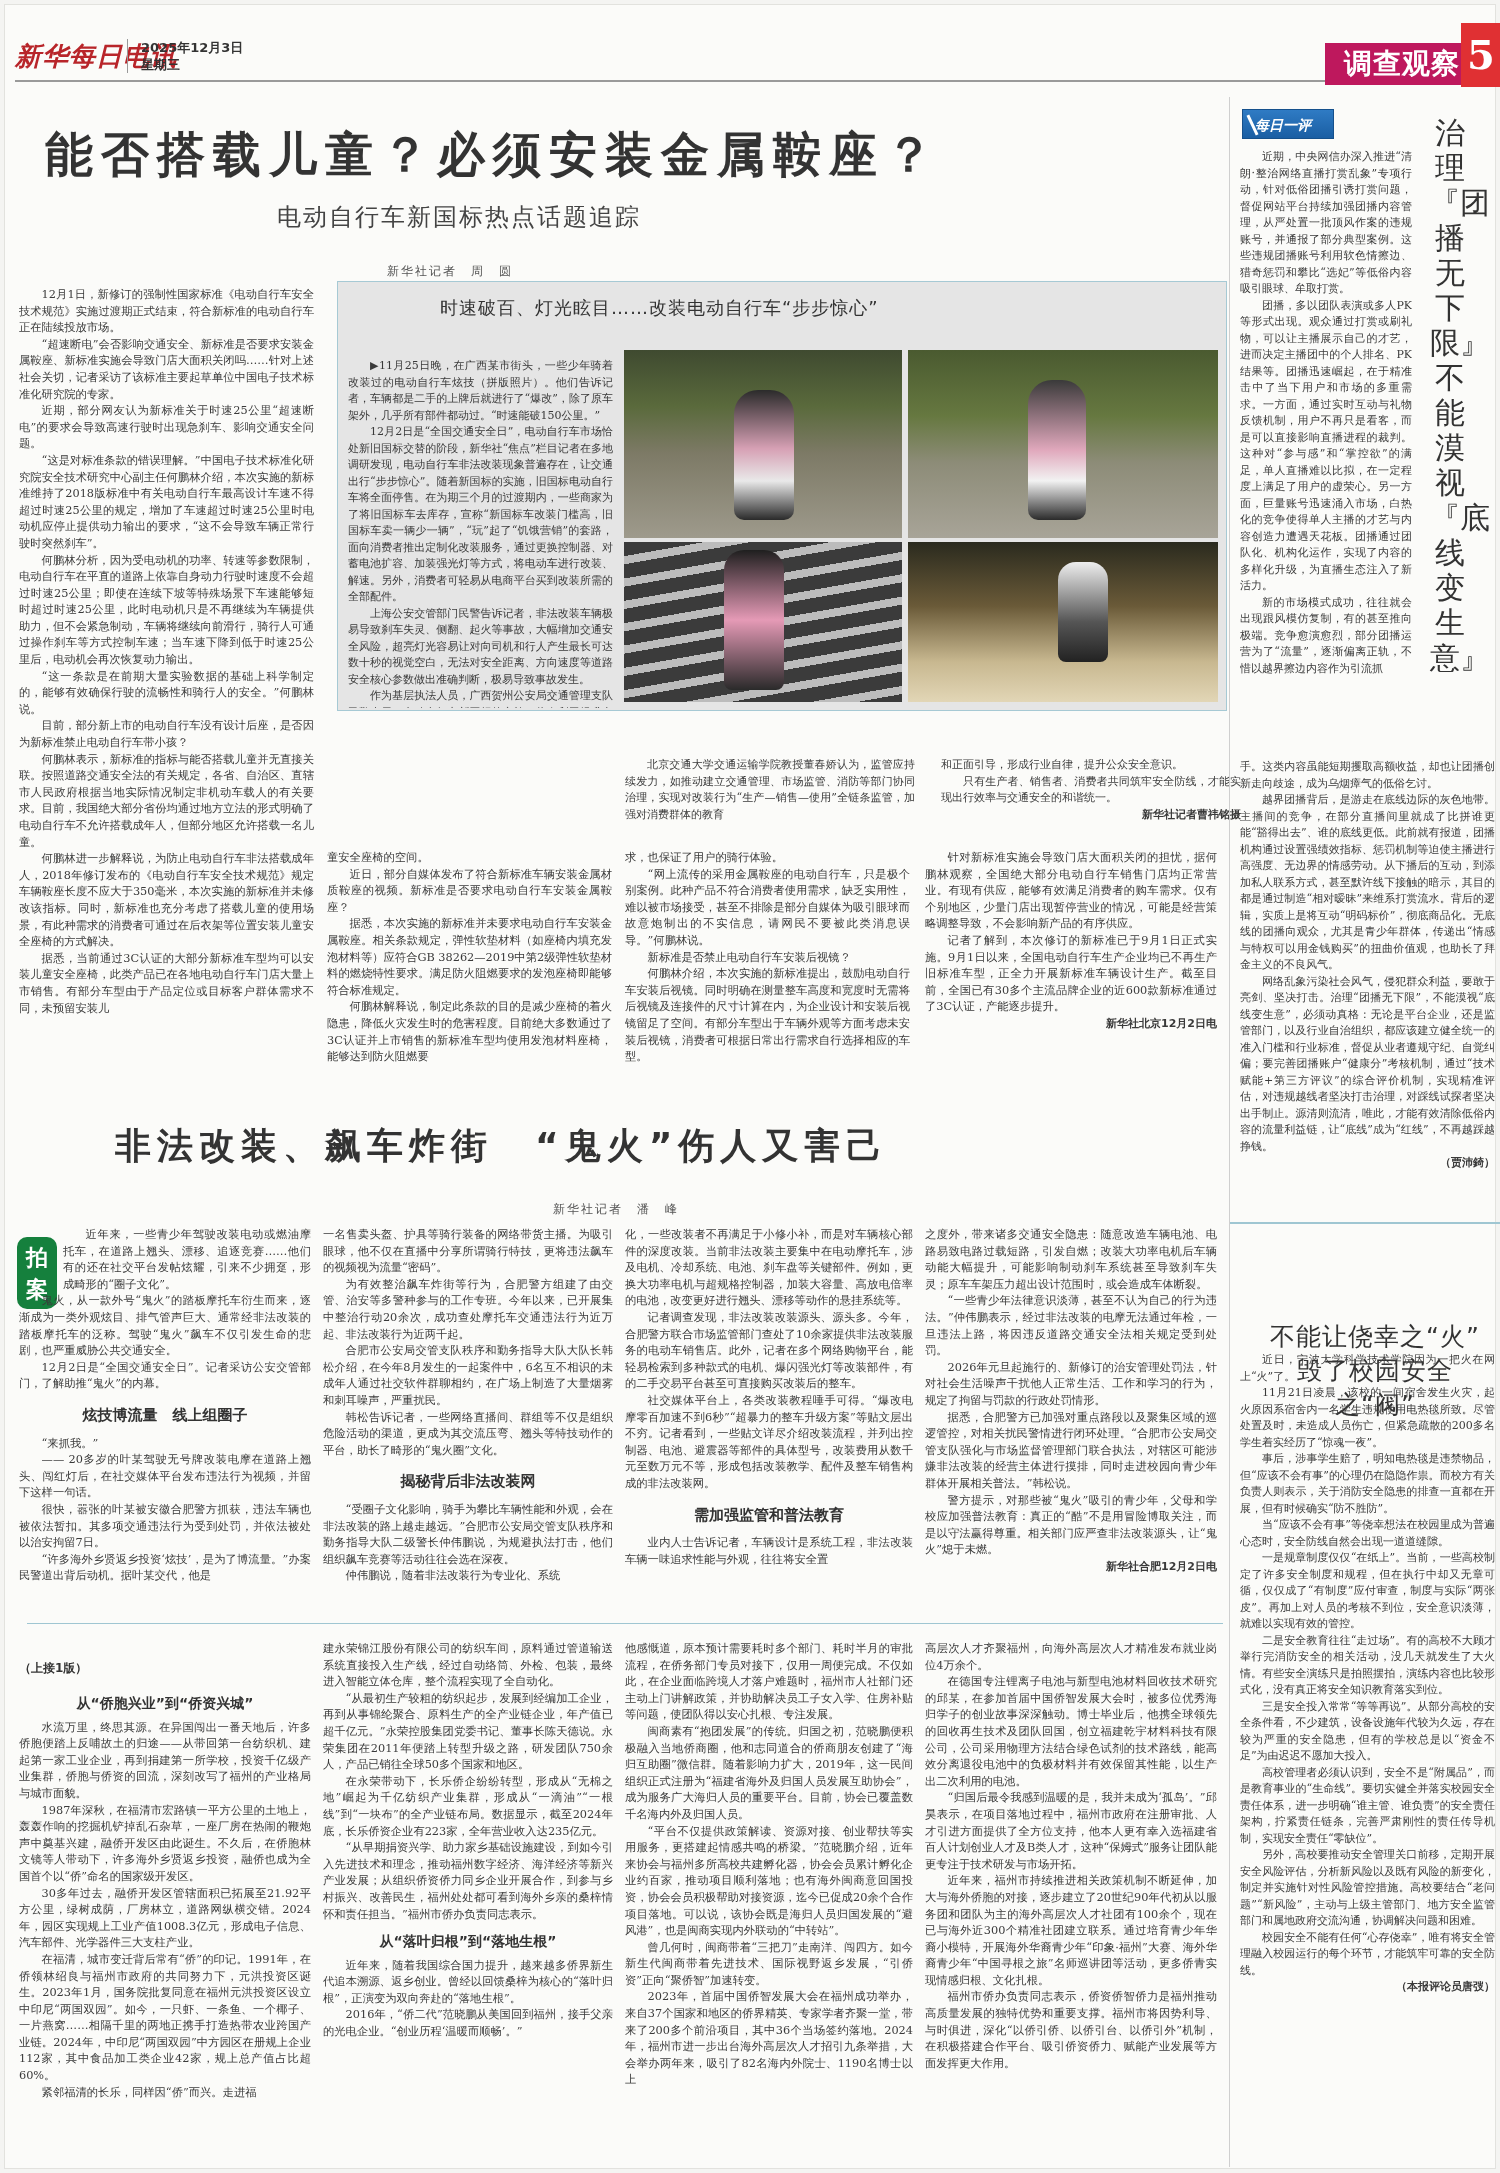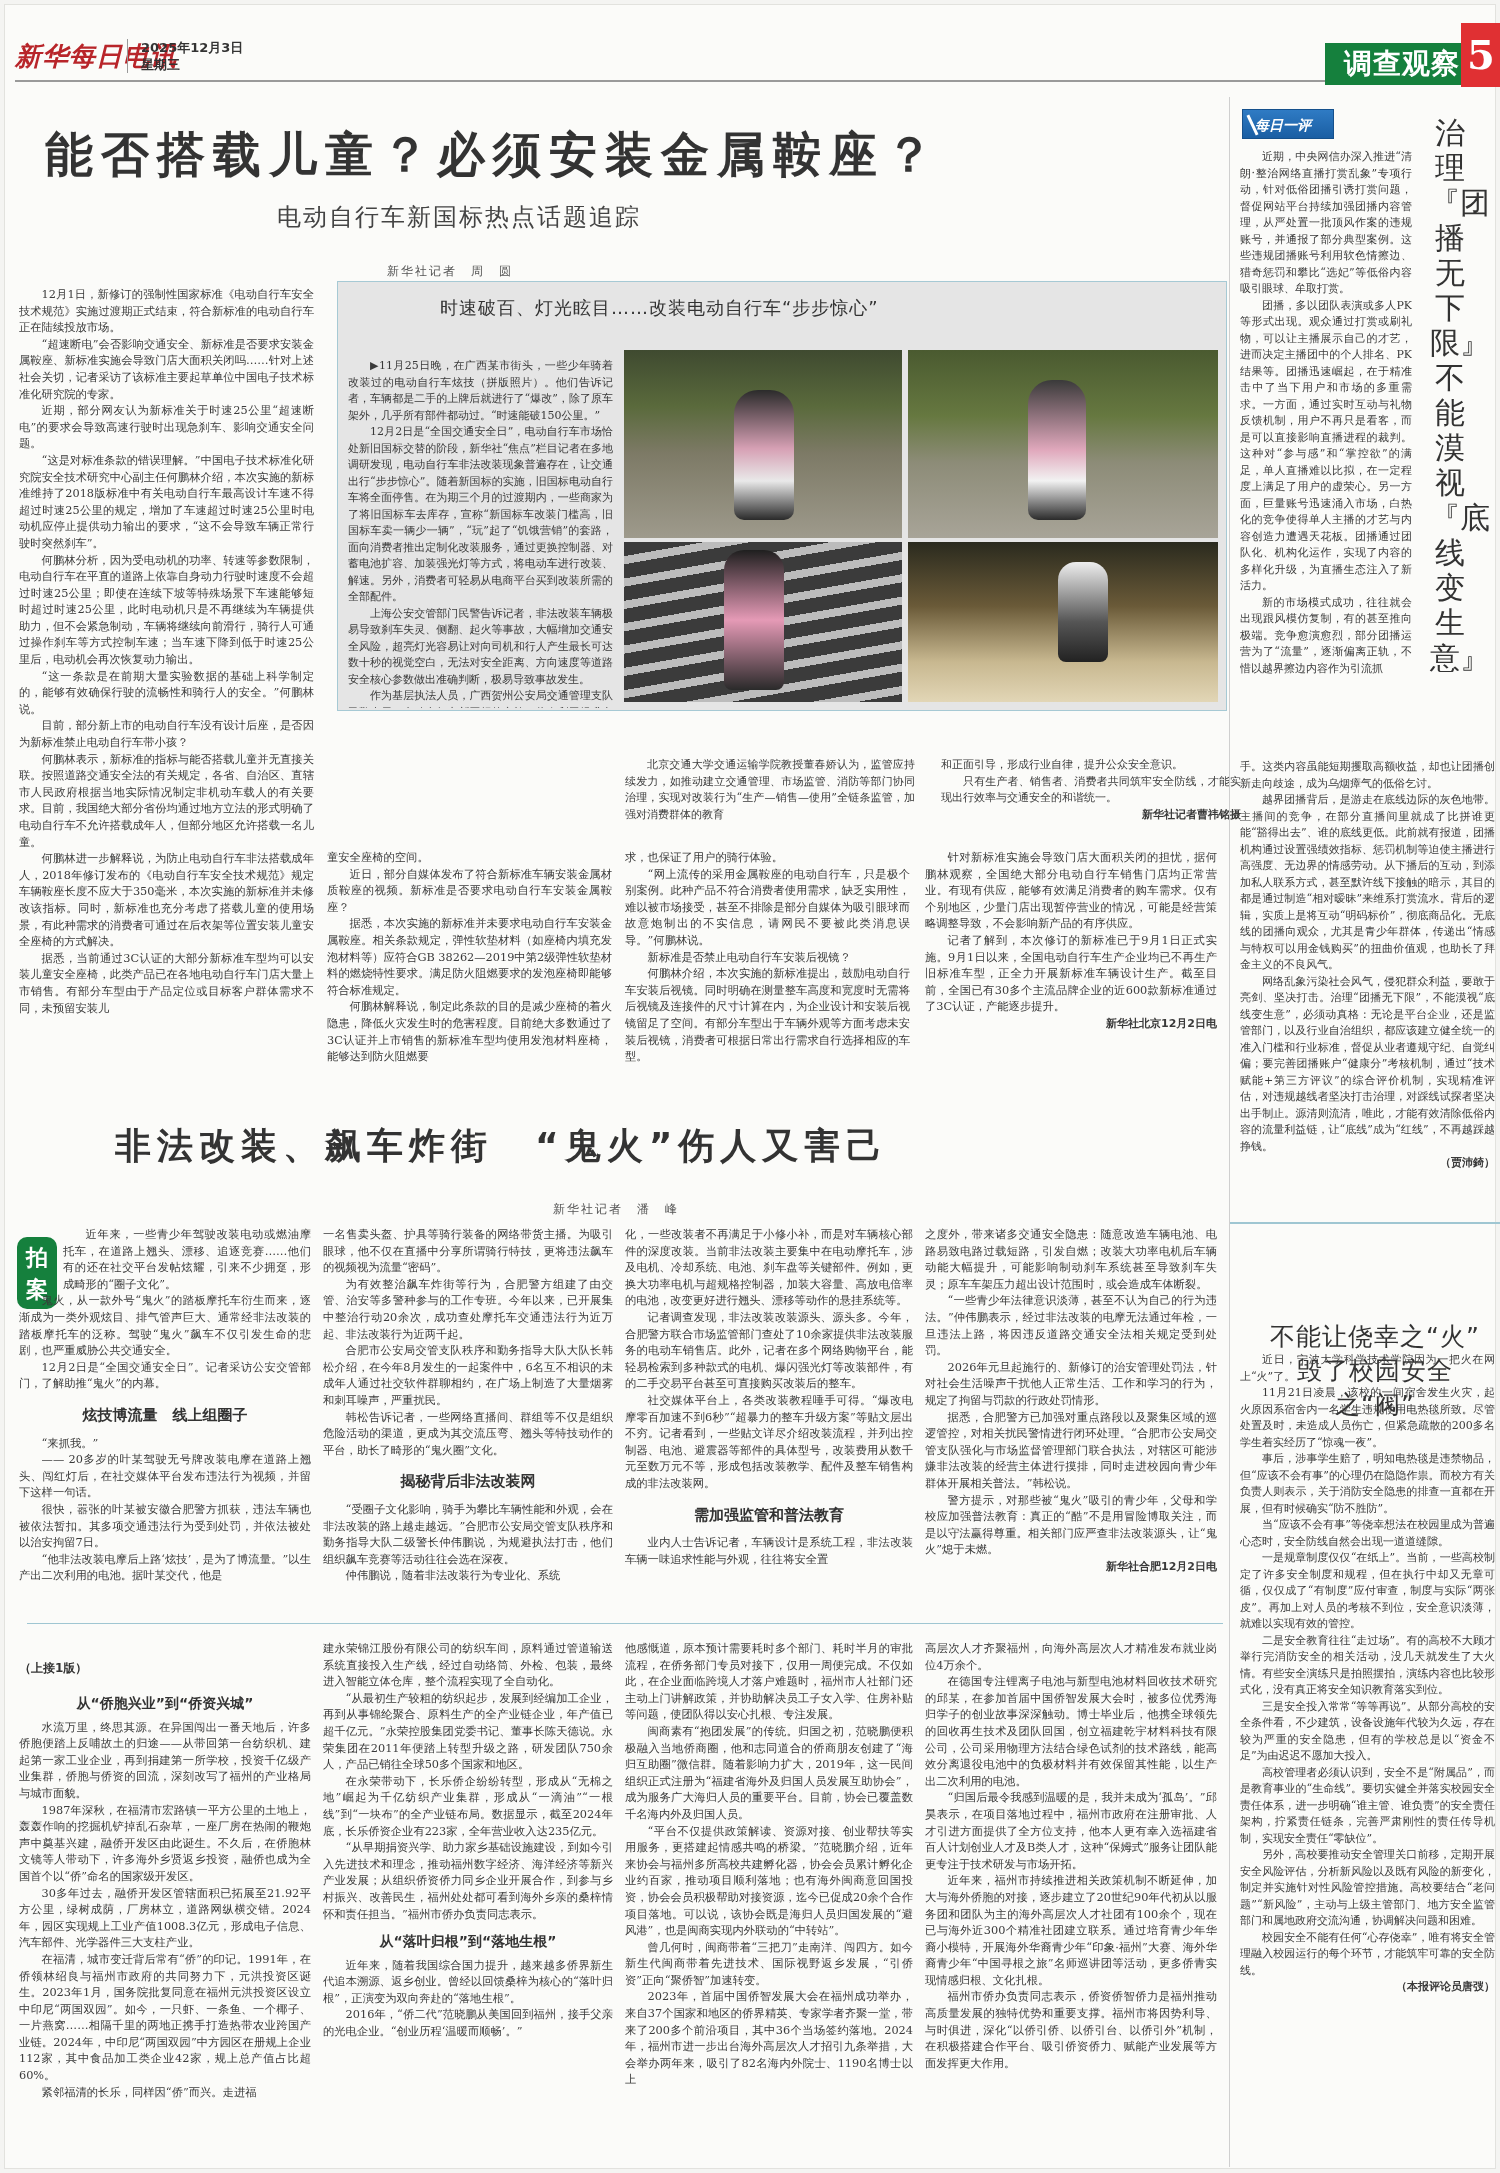--- a/index.html
+++ b/index.html
@@ -6,21 +6,21 @@
   html, body { width: 1500px; height: 2173px; background: #f4f4f2; overflow: hidden; }
   body { font-family: "DejaVu Serif", "Liberation Serif", serif; color: #2a2a2a; position: relative; }
   .page { position: absolute; left: 4px; top: 4px; width: 1492px; height: 2165px; background: #fbfbf9; border: 1px solid #e2e2de; }
 
   
   .masthead { position: absolute; left: 10px; top: 30px; width: 1452px; height: 48px; }
   .logo { position: absolute; left: 0; top: 4px; font-family: "DejaVu Serif", serif; font-size: 26px; font-weight: bold; color: #b8252a; font-style: italic; letter-spacing: 1px; }
   .mast-sep { position: absolute; left: 112px; top: 4px; width: 1px; height: 34px; background: #999; }
   .mast-date { position: absolute; left: 126px; top: 4px; font-family: "DejaVu Sans", sans-serif; font-size: 13px; font-weight: bold; line-height: 17px; color: #333; }
   .mast-rule { position: absolute; left: 10px; top: 75px; width: 1310px; height: 2px; background: #9a9a9a; }
-  .section-tag { position: absolute; left: 1320px; top: 38px; width: 154px; height: 42px; background: #15803d; color: #fff; font-family: "DejaVu Sans", sans-serif; font-weight: bold; font-size: 28px; text-align: center; line-height: 42px; letter-spacing: 1px; }
+  .section-tag { position: absolute; left: 1320px; top: 38px; width: 154px; height: 42px; background: #be185d; color: #fff; font-family: "DejaVu Sans", sans-serif; font-weight: bold; font-size: 28px; text-align: center; line-height: 42px; letter-spacing: 1px; }
   .page-num { position: absolute; left: 1456px; top: 18px; width: 40px; height: 64px; background: #e03033; color: #fff; font-family: "DejaVu Serif", serif; font-weight: bold; font-size: 40px; text-align: center; line-height: 64px; }
 
   
   .headline { position: absolute; left: 40px; top: 118px; width: 1190px; font-family: "DejaVu Serif", serif; font-weight: bold; font-size: 48px; letter-spacing: 8px; color: #333; }
   .subhead { position: absolute; left: 272px; top: 196px; font-family: "DejaVu Sans", sans-serif; font-size: 24px; color: #444; letter-spacing: 2px; }
   .byline { position: absolute; font-family: "DejaVu Serif", serif; font-size: 12px; color: #555; letter-spacing: 2px; }
 
   
   .col { position: absolute; font-family: "DejaVu Serif", serif; font-size: 11.3px; line-height: 16.6px; color: #3a3a3a; text-align: justify; overflow: hidden; }
   .col p { text-indent: 2em; }
@@ -188,21 +188,21 @@
   <div class="seal">拍案</div>
 
   <div class="col" style="left:14px; top:1222px; width:292px; height:392px;">
     <p style="margin-left:44px">近年来，一些青少年驾驶改装电动或燃油摩托车，在道路上翘头、漂移、追逐竞赛……他们有的还在社交平台发帖炫耀，引来不少拥趸，形成畸形的“圈子文化”。</p>
     <p>鬼火，从一款外号“鬼火”的踏板摩托车衍生而来，逐渐成为一类外观炫目、排气管声巨大、通常经非法改装的踏板摩托车的泛称。驾驶“鬼火”飙车不仅引发生命的悲剧，也严重威胁公共交通安全。</p>
     <p>12月2日是“全国交通安全日”。记者采访公安交管部门，了解助推“鬼火”的内幕。</p>
     <p class="subhead2">炫技博流量　线上组圈子</p>
     <p>“来抓我。”</p>
     <p>—— 20多岁的叶某驾驶无号牌改装电摩在道路上翘头、闯红灯后，在社交媒体平台发布违法行为视频，并留下这样一句话。</p>
     <p>很快，嚣张的叶某被安徽合肥警方抓获，违法车辆也被依法暂扣。其多项交通违法行为受到处罚，并依法被处以治安拘留7日。</p>
-    <p>“他非法改装电摩后上路‘炫技’，是为了博流量。”以生产出二次利用的电池。据叶某交代，他是</p>
+    <p>“许多海外乡贤返乡投资‘炫技’，是为了博流量。”办案民警道出背后动机。据叶某交代，他是</p>
   </div>
   <div class="col" style="left:318px; top:1222px; width:290px; height:392px;">
     <p class="noind">一名售卖头盔、护具等骑行装备的网络带货主播。为吸引眼球，他不仅在直播中分享所谓骑行特技，更将违法飙车的视频视为流量“密码”。</p>
     <p>为有效整治飙车炸街等行为，合肥警方组建了由交管、治安等多警种参与的工作专班。今年以来，已开展集中整治行动20余次，成功查处摩托车交通违法行为近万起、非法改装行为近两千起。</p>
     <p>合肥市公安局交管支队秩序和勤务指导大队大队长韩松介绍，在今年8月发生的一起案件中，6名互不相识的未成年人通过社交软件群聊相约，在广场上制造了大量烟雾和刺耳噪声，严重扰民。</p>
     <p>韩松告诉记者，一些网络直播间、群组等不仅是组织危险活动的渠道，更成为其交流压弯、翘头等特技动作的平台，助长了畸形的“鬼火圈”文化。</p>
     <p class="subhead2">揭秘背后非法改装网</p>
     <p>“受圈子文化影响，骑手为攀比车辆性能和外观，会在非法改装的路上越走越远。”合肥市公安局交管支队秩序和勤务指导大队二级警长仲伟鹏说，为规避执法打击，他们组织飙车竞赛等活动往往会选在深夜。</p>
     <p>仲伟鹏说，随着非法改装行为专业化、系统</p>
   </div>

